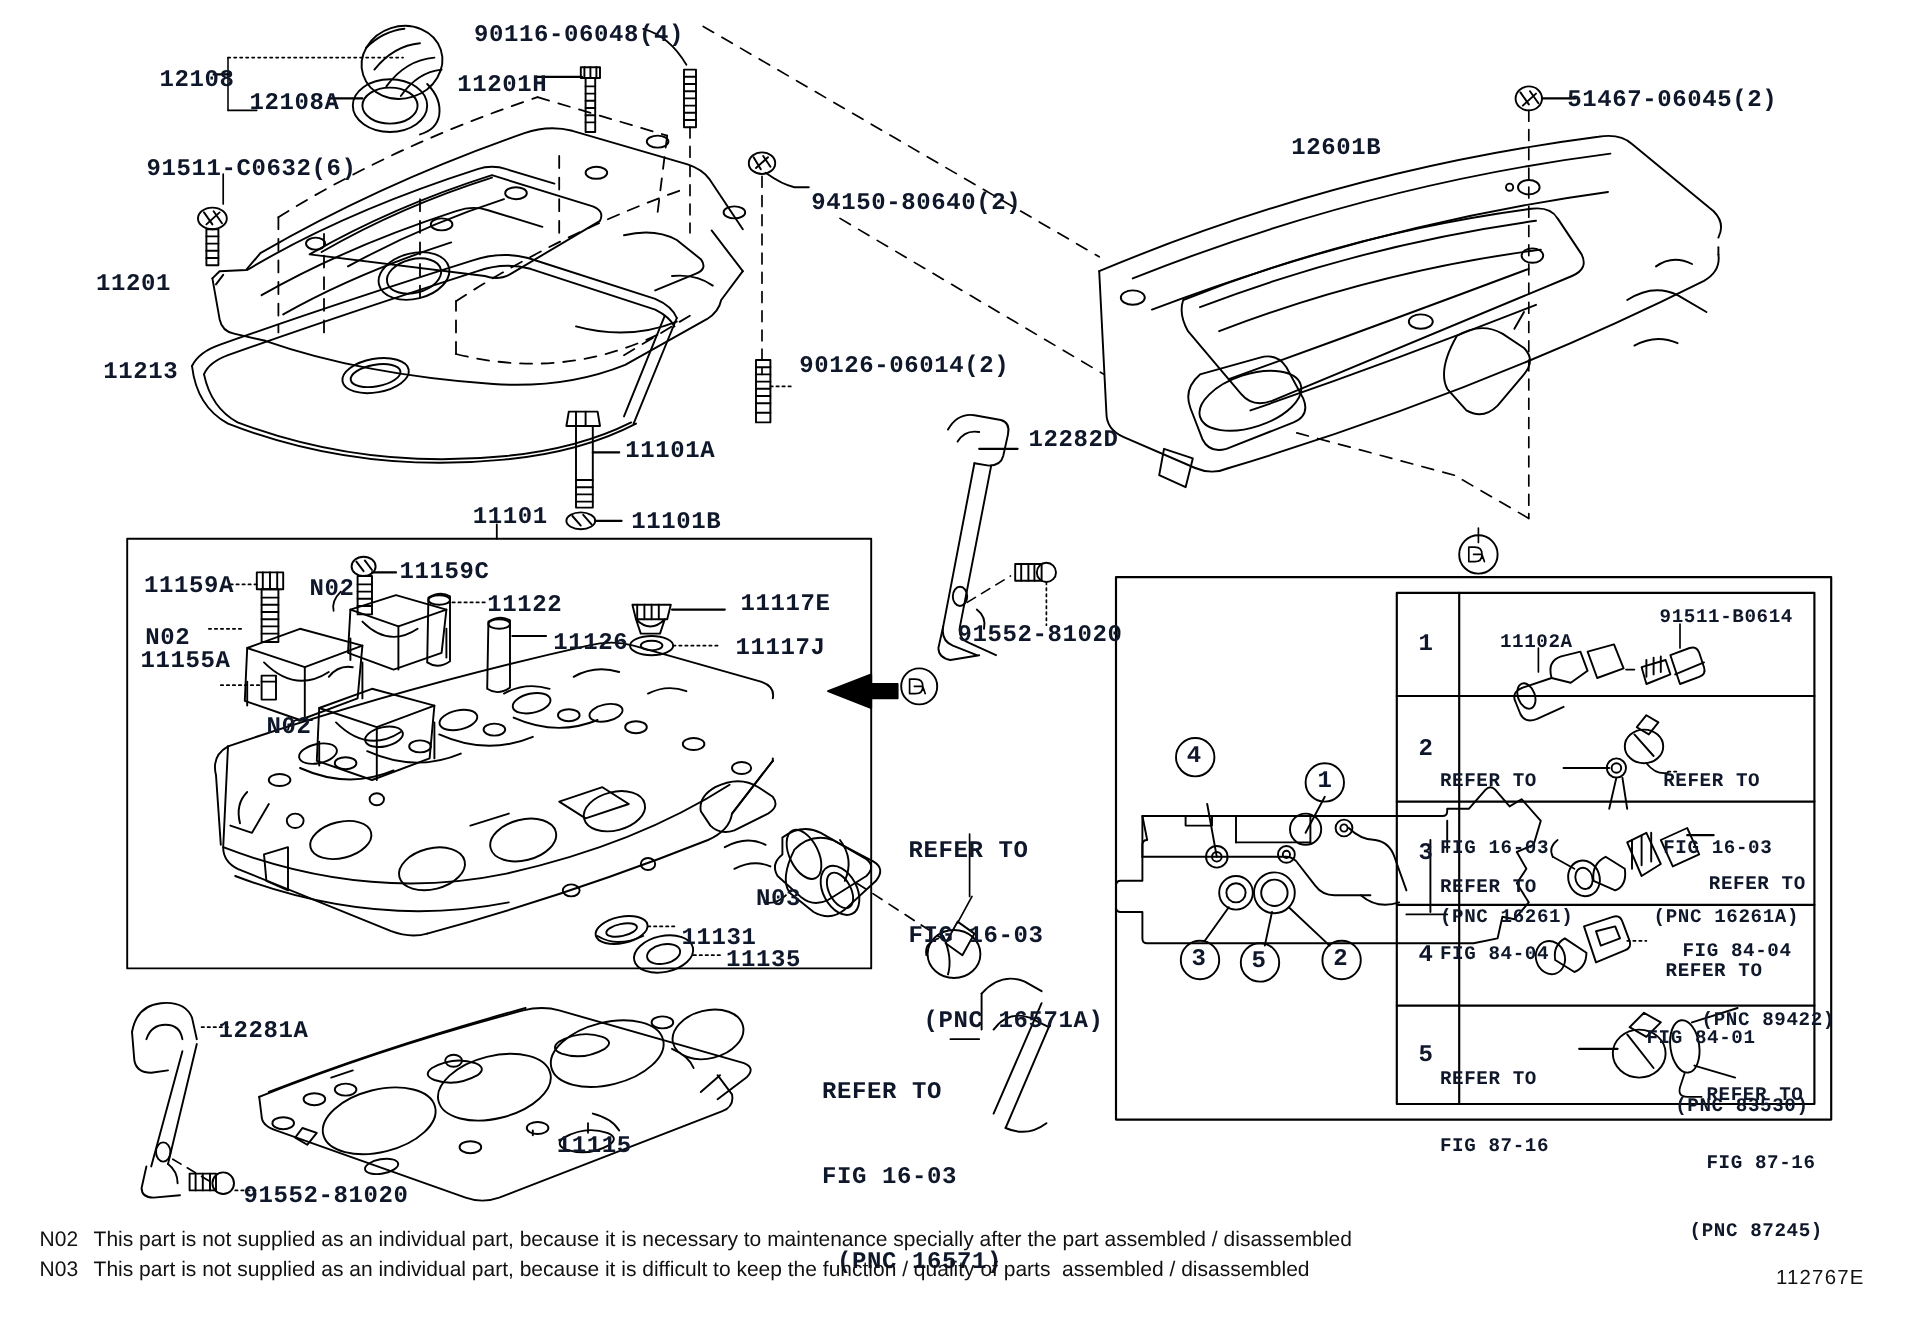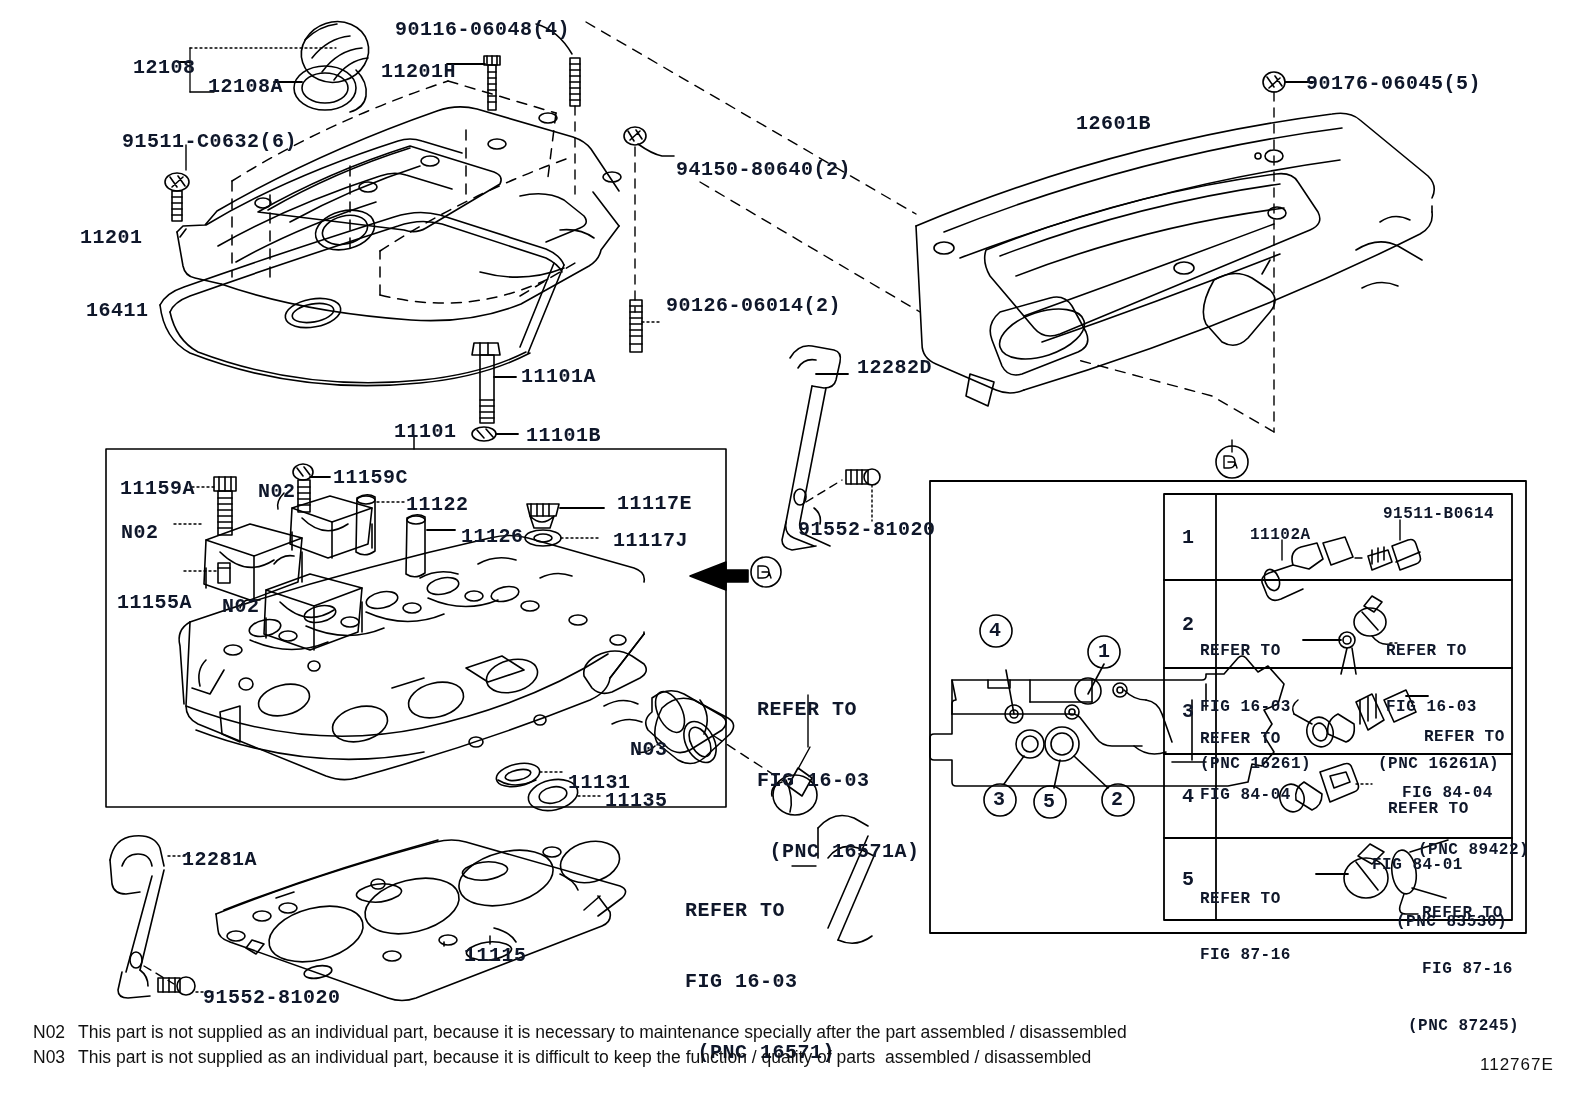--- a/index.html
+++ b/index.html
@@ -552,40 +552,40 @@
       <path d="M490 936 v8" stroke-width="1.5"></path>
     </g>
 
   </g>
 </svg>
 
 <div class="lbl" style="left:133px;top:56px">12108</div>
 <div class="lbl" style="left:208px;top:75px">12108A</div>
 <div class="lbl" style="left:395px;top:18px">90116-06048(4)</div>
 <div class="lbl" style="left:381px;top:60px">11201H</div>
-<div class="lbl" style="left:1306px;top:72px">90176-06045(5)</div>
+<div class="lbl" style="left:1306px;top:72px">51467-06045(2)</div>
 <div class="lbl" style="left:1076px;top:112px">12601B</div>
 <div class="lbl" style="left:122px;top:130px">91511-C0632(6)</div>
 <div class="lbl" style="left:676px;top:158px">94150-80640(2)</div>
 <div class="lbl" style="left:80px;top:226px">11201</div>
-<div class="lbl" style="left:86px;top:299px">16411</div>
+<div class="lbl" style="left:86px;top:299px">11213</div>
 <div class="lbl" style="left:666px;top:294px">90126-06014(2)</div>
 <div class="lbl" style="left:521px;top:365px">11101A</div>
 <div class="lbl" style="left:857px;top:356px">12282D</div>
 <div class="lbl" style="left:394px;top:420px">11101</div>
 <div class="lbl" style="left:526px;top:424px">11101B</div>
 <div class="lbl" style="left:120px;top:477px">11159A</div>
 <div class="lbl" style="left:258px;top:480px">N02</div>
 <div class="lbl" style="left:333px;top:466px">11159C</div>
 <div class="lbl" style="left:406px;top:493px">11122</div>
 <div class="lbl" style="left:617px;top:492px">11117E</div>
 <div class="lbl" style="left:121px;top:521px">N02</div>
 <div class="lbl" style="left:461px;top:525px">11126</div>
 <div class="lbl" style="left:613px;top:529px">11117J</div>
-<div class="lbl" style="left:117px;top:591px">11155A</div>
+<div class="lbl" style="left:117px;top:540px">11155A</div>
 <div class="lbl" style="left:798px;top:518px">91552-81020</div>
 <div class="lbl" style="left:222px;top:595px">N02</div>
 <div class="lbl" style="left:630px;top:738px">N03</div>
 <div class="lbl" style="left:568px;top:771px">11131</div>
 <div class="lbl" style="left:605px;top:789px">11135</div>
 <div class="lbl" style="left:182px;top:848px">12281A</div>
 <div class="lbl" style="left:464px;top:944px">11115</div>
 <div class="lbl" style="left:203px;top:986px">91552-81020</div>
 
 <div class="lbl" style="left:757px;top:651px">

